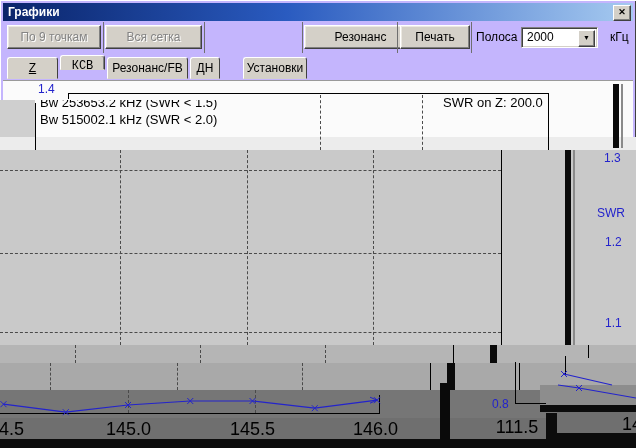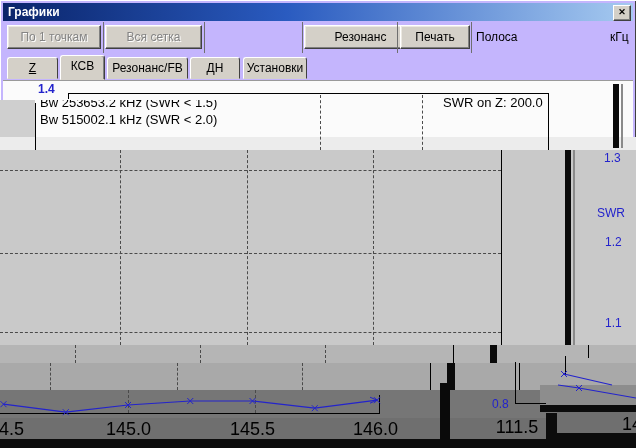--- a/index.html
+++ b/index.html
@@ -25,21 +25,21 @@
     border:1px solid #808080;border-right-color:#fff;border-bottom-color:#fff;
     box-shadow:inset 1px 1px 0 #404040,inset -1px -1px 0 #d4d0c8;box-sizing:border-box;}
   .combo-text{left:5px;top:2px;font-size:12px;color:#000;}
   .combo-btn{right:2px;top:2px;width:15px;height:15px;background:#d4d0c8;
     border:1px solid;border-color:#fff #404040 #404040 #fff;box-shadow:inset -1px -1px 0 #808080;
     font-size:7px;text-align:center;line-height:14px;color:#000;}
   
   .tab{top:57px;height:22px;background:#d4d0c8;border:1px solid;
     border-color:#fff #404040 #d4d0c8 #fff;border-radius:3px 3px 0 0;
     font-size:12px;text-align:center;line-height:20px;color:#000;box-sizing:border-box;z-index:2;}
-  .tab.active{top:55px;height:25px;z-index:3;box-shadow:inset -1px 0 0 #808080;}
+  .tab.active{top:55px;height:15px;z-index:3;box-shadow:inset -1px 0 0 #808080;font-family:Liberation Mono, monospace;}
   
   .bandA{left:3px;top:80px;width:630px;height:70px;background:#fbfbfb;border-top:1px solid #9a9a9a;}
   .bandA2{left:0;top:137px;width:636px;height:13px;background:#ececec;}
   .bandB{left:0;top:150px;width:636px;height:195px;background:#c9c9c9;}
   .bandC{left:0;top:345px;width:636px;height:18px;background:#b5b5b5;}
   .bandD{left:0;top:363px;width:636px;height:27px;background:#a9a9a9;}
   .bandE{left:0;top:390px;width:636px;height:28px;background:#767676;}
   .bandE2{left:540px;top:385px;width:96px;height:20px;background:#8d8d8d;}
   .bandE3{left:540px;top:405px;width:96px;height:7px;background:#0c0c0c;}
   .bandF{left:0;top:418px;width:546px;height:21px;background:#6f6f6f;}
@@ -68,36 +68,40 @@
 
 <div id="stage">
 
   <div class="abs titlebar">
     <span>Графики</span>
   </div>
   <div class="abs closebtn">
     <span>✕</span>
   </div>
 
-  <div class="abs tbtn disabled" style="left:7px;width:94px;">По 1 точкам</div>
+  <div class="abs tbtn disabled" style="left:7px;width:94px;">По 9 точкам</div>
   <div class="abs tbtn disabled" style="left:105px;width:97px;">Вся сетка</div>
   <div class="abs tbtn" style="left:304px;width:113px;">Резонанс</div>
   <div class="abs tbtn" style="left:400px;width:70px;">Печать</div>
   <div class="abs tsep" style="left:103px;"></div>
   <div class="abs tsep" style="left:204px;"></div>
   <div class="abs tsep" style="left:302px;"></div>
   <div class="abs tsep" style="left:397px;"></div>
   <div class="abs tsep" style="left:471px;"></div>
   <div class="abs uilabel" style="left:476px;top:30px;">Полоса</div>
+  <div class="abs combo">
+    <span class="abs combo-text">2000</span>
+    <span class="abs combo-btn"><span>▼</span></span>
+  </div>
   <div class="abs uilabel" style="left:610px;top:30px;">кГц</div>
 
   <div class="abs tab" style="left:7px;width:51px;text-decoration:underline;">Z</div>
   <div class="abs tab active" style="left:60px;width:45px;">КСВ</div>
   <div class="abs tab" style="left:107px;width:81px;">Резонанс/FB</div>
-  <div class="abs tab" style="left:190px;width:50px;">ДН</div>
+  <div class="abs tab" style="left:190px;width:30px;">ДН</div>
   <div class="abs tab" style="left:243px;width:64px;">Установки</div>
 
   <div class="abs bandA"></div>
   <div class="abs grayPatch"></div>
   <div class="abs bandA2"></div>
   <div class="abs bandB"></div>
   <div class="abs bandC"></div>
   <div class="abs bandD"></div>
   <div class="abs bandE"></div>
   <div class="abs bandE2"></div>
@@ -145,21 +149,21 @@
   <div class="abs stripe" style="left:565px;top:150px;width:6px;height:195px;"></div>
   <div class="abs stripe2" style="left:573px;top:150px;width:2px;height:195px;"></div>
   <div class="abs stripe" style="left:490px;top:345px;width:7px;height:18px;"></div>
   <div class="abs stripe" style="left:447px;top:363px;width:8px;height:27px;"></div>
   <div class="abs stripe" style="left:440px;top:383px;width:10px;height:57px;"></div>
 
   <div class="abs info clip-top" style="left:40px;top:95px;">Bw 253653.2 kHz (SWR &lt; 1.5)</div>
   <div class="abs info" style="left:40px;top:112px;">Bw 515002.1 kHz (SWR &lt; 2.0)</div>
   <div class="abs info" style="left:443px;top:95px;">SWR on Z: 200.0</div>
 
-  <div class="abs ylab blue" style="left:38px;top:82px;font-weight:bold;">1.4</div>
+  <div class="abs ylab blue" style="left:38px;top:82px;">1.4</div>
   <div class="abs ylab blue" style="left:604px;top:151px;">1.3</div>
   <div class="abs ylab blue" style="left:597px;top:206px;">SWR</div>
   <div class="abs ylab blue" style="left:605px;top:235px;">1.2</div>
   <div class="abs ylab blue" style="left:605px;top:316px;">1.1</div>
   <div class="abs ylab blue" style="left:492px;top:397px;">0.8</div>
 
   <div class="abs tick" style="left:-1px;top:419px;">4.5</div>
   <div class="abs tick" style="left:106px;top:419px;width:44px;text-align:center;">145.0</div>
   <div class="abs tick" style="left:230px;top:419px;width:44px;text-align:center;">145.5</div>
   <div class="abs tick" style="left:353px;top:419px;width:44px;text-align:center;">146.0</div>

